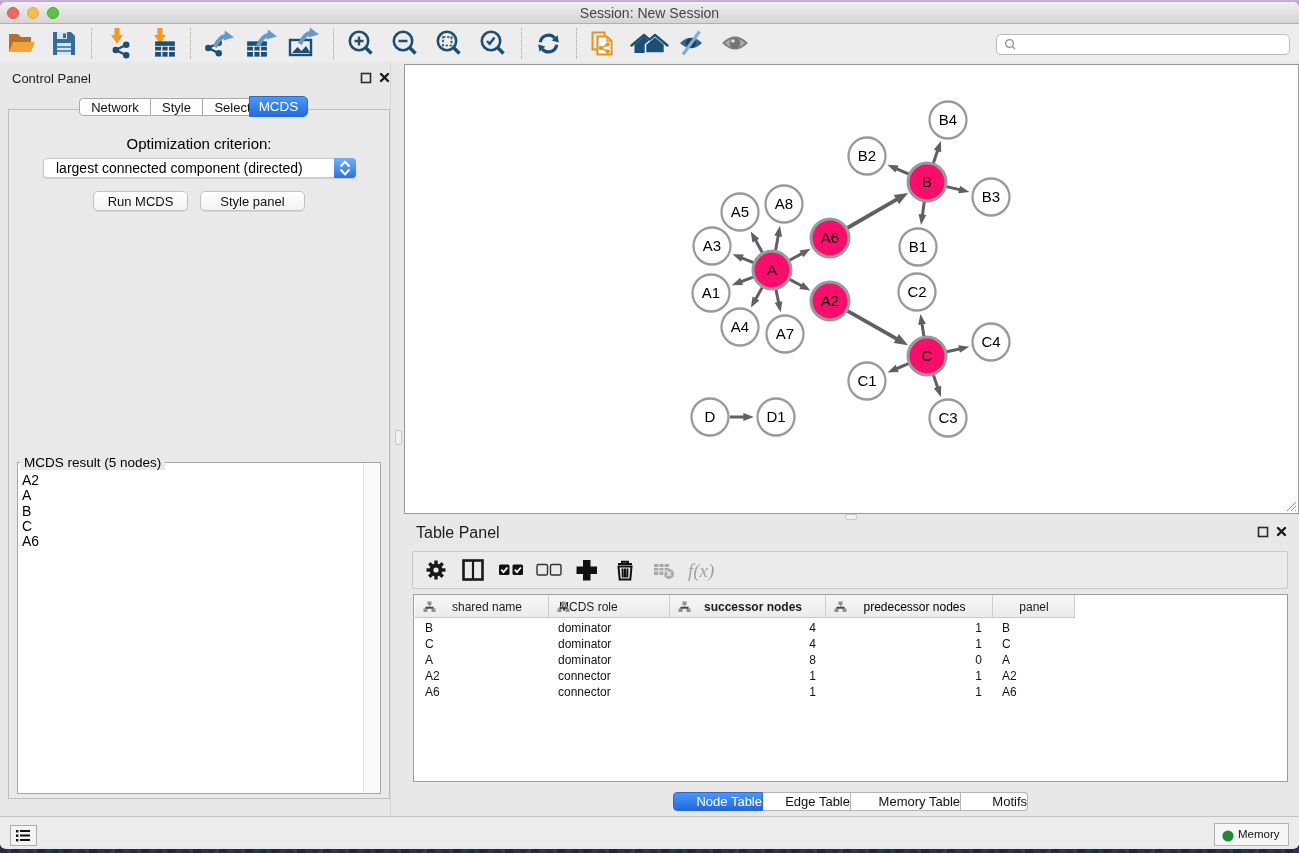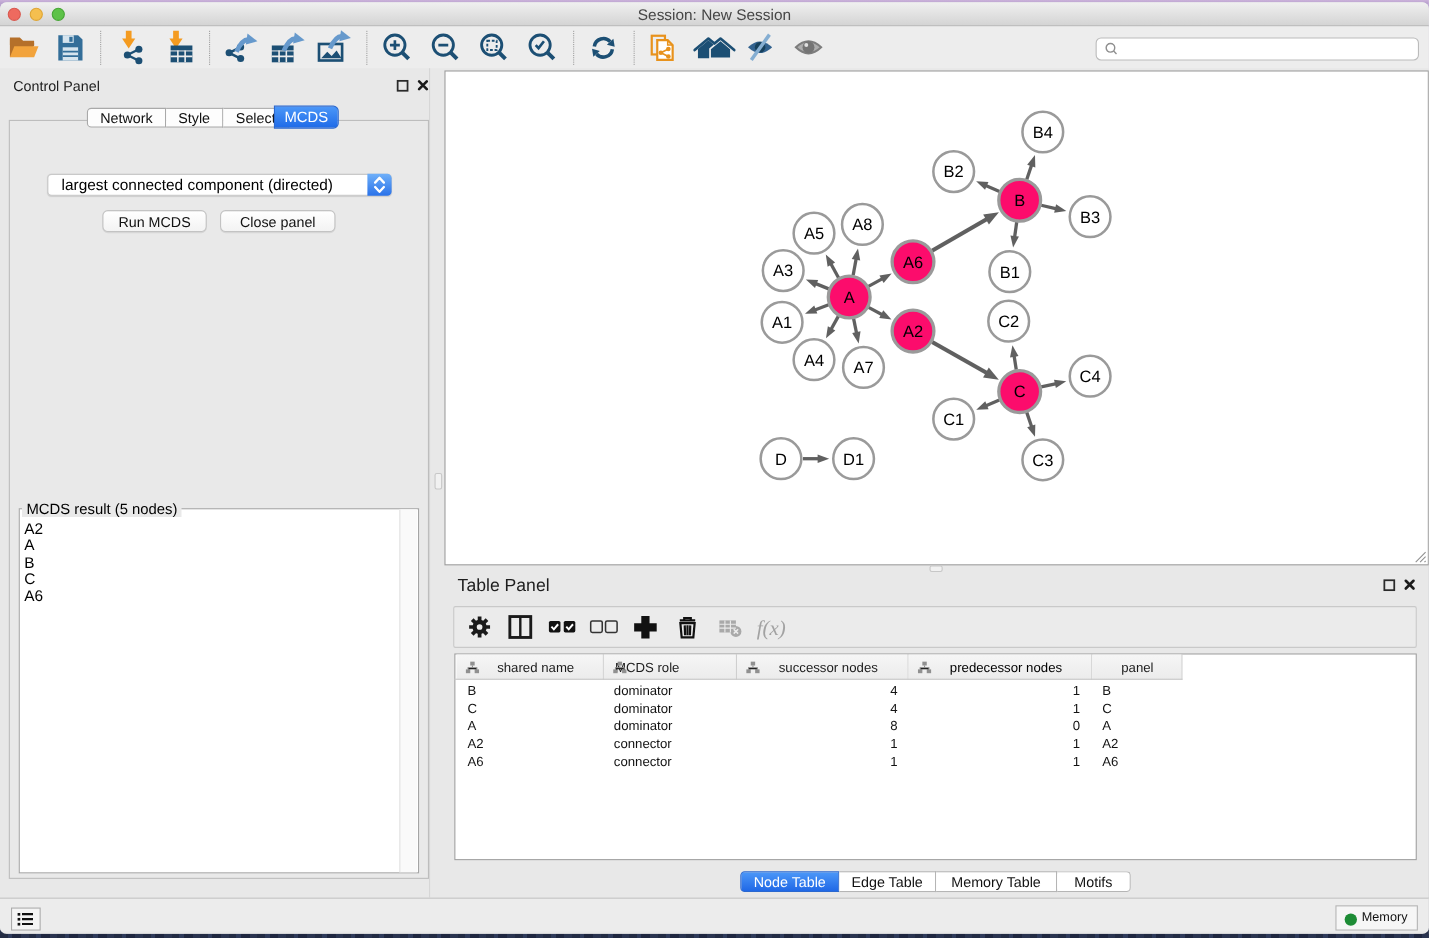--- a/index.html
+++ b/index.html
@@ -13,21 +13,21 @@
 .tsep { position:absolute; top:4px; height:31px; width:0; border-left:1px dotted #9f9f9f; }
 .searchbox { position:absolute; left:996px; top:10px; width:294px; height:21px; background:#fff; border:1px solid #bbbbbb; border-radius:5px; }
 .main { position:absolute; left:0; top:60px; width:1299px; height:754px; background:#e8e8e8; }
 .statusbar { position:absolute; left:0; top:814px; width:1299px; height:31px; background:#ececec; border-top:1px solid #c2c2c2; }
 .cp-title { position:absolute; left:12px; top:69px; font-size:13px; color:#1d1d1d; }
 .tp-title { position:absolute; left:416px; top:522px; font-size:16px; color:#1d1d1d; }
 .tab { position:absolute; top:96px; height:18px; background:#fdfdfd; border:1px solid #a9a9a9; font-size:13px; color:#111; text-align:center; line-height:17px; }
 .tab.sel { top:94px; height:21px; line-height:20px; font-size:13.5px; background:linear-gradient(#4b97f8,#1f6be8); color:#fff; border-color:#2b68cf; }
 .panelbox { position:absolute; left:8px; top:107px; width:382px; height:690px; border:1px solid #bdbdbd; background:#e9e9e9; }
 .btn { position:absolute; background:linear-gradient(#ffffff,#f3f3f3); border:1px solid #c3c3c3; border-radius:5px; font-size:13px; color:#111; text-align:center; box-shadow:0 1px 0 rgba(0,0,0,0.08); }
-.btab { position:absolute; top:790px; height:19px; background:#fff; border:1px solid #b5b5b5; font-size:13px; color:#111; text-align:center; line-height:18px; }
+.btab { position:absolute; top:790px; height:19px; background:#fff; border:1px solid #b5b5b5; font-size:13px; color:#111; text-align:right; line-height:18px; }
 .btab.sel { background:linear-gradient(#4b97f8,#2068e6); color:#fff; border-color:#2b68cf; }
 .netwin { position:absolute; left:404px; top:62px; width:895px; height:450px; border:1px solid #989898; background:#fff; }
 .netwin .wtitle { position:absolute; left:0; top:0; width:100%; height:22px; background:linear-gradient(#f1f1f1,#d5d5d5); border-bottom:1px solid #b0b0b0; }
 .netwin .tl { position:absolute; top:6px; width:11px; height:11px; border-radius:50%; }
 .hdr-cell { position:absolute; top:593px; height:23px; background:linear-gradient(#f6f6f6,#ebebeb); border-right:1px solid #cfcfcf; font-size:12px; color:#1c1c1c; }
 .trow { position:absolute; font-size:12px; color:#131313; }
 </style>
 </head>
 <body>
 <div class="app">
@@ -163,29 +163,30 @@
  <div class="cp-title">Control Panel</div>
  <svg width="34" height="14" style="position:absolute;left:359px;top:70px">
       <rect x="2.5" y="1.5" width="9" height="9" fill="none" stroke="#2a2a2a" stroke-width="1.6"></rect>
       <path d="M22 2 L29 9 M29 2 L22 9" stroke="#1a1a1a" stroke-width="2.4" stroke-linecap="round"></path>
     </svg>
  <div class="panelbox"></div>
  <div class="tab" style="left:79px;width:72px;border-radius:4px 0 0 4px;">Network</div>
  <div class="tab" style="left:151px;width:52px;border-left:0;">Style</div>
  <div class="tab" style="left:203px;width:60px;border-left:0;">Select</div>
  <div class="tab sel" style="left:249px;width:59px;border-radius:0 5px 5px 0;">MCDS</div>
+ <div style="position:absolute;left:9px;top:133px;width:380px;text-align:center;font-size:15px;color:#000;">Optimization criterion:</div>
  <div style="position:absolute;left:43px;top:156px;width:313px;height:20px;background:#fff;border:1px solid #c9c9c9;border-radius:4px;box-shadow:0 1px 1px rgba(0,0,0,0.12);"></div>
  <div style="position:absolute;left:56px;top:158px;font-size:14px;color:#000;">largest connected component (directed)</div>
  <div style="position:absolute;left:334px;top:156px;width:22px;height:20px;background:linear-gradient(#6fb0f9,#2a72e9);border-radius:0 4px 4px 0;"></div>
  <svg width="22" height="20" style="position:absolute;left:334px;top:156px">
       <path d="M7 8 L11 3.6 L15 8" fill="none" stroke="#fff" stroke-width="2.1" stroke-linecap="round" stroke-linejoin="round"></path>
       <path d="M7 12 L11 16.4 L15 12" fill="none" stroke="#fff" stroke-width="2.1" stroke-linecap="round" stroke-linejoin="round"></path>
     </svg>
  <div class="btn" style="left:93px;top:189px;width:95px;height:20px;line-height:19px;">Run MCDS</div>
- <div class="btn" style="left:200px;top:189px;width:105px;height:20px;line-height:19px;">Close panel</div>
+ <div class="btn" style="left:200px;top:189px;width:105px;height:20px;line-height:19px;">Style panel</div>
  <div style="position:absolute;left:17px;top:460px;width:364px;height:332px;border:1px solid #a5a5a5;background:#fff;"></div>
  <div style="position:absolute;left:363px;top:461px;width:16px;height:330px;background:#fafafa;border-left:1px solid #e2e2e2;"></div>
  <div style="position:absolute;left:20px;top:453px;background:#e9e9e9;padding:0 4px;font-size:13.5px;color:#000;">MCDS result (5 nodes)</div>
  <div style="position:absolute;left:22px;top:471px;font-size:14px;line-height:15.3px;color:#000;">A2<br>A<br>B<br>C<br>A6</div>
  <div style="position:absolute;left:390px;top:60px;width:1px;height:754px;background:#d6d6d6;"></div>
  <div style="position:absolute;left:395px;top:428px;width:7px;height:15px;background:#f1f1f1;border:1px solid #c7c7c7;border-radius:2px;"></div>
  <div class="netwin">
   <svg width="14" height="14" style="position:absolute;right:1px;bottom:1px">
         <path d="M13 4 L4 13 M13 8 L8 13 M13 12 L12 13" stroke="#909090" stroke-width="1"></path>
       </svg>
@@ -345,21 +346,21 @@
       <g fill="#909090">
         <rect x="4.5" y="0.5" width="4" height="3.5"></rect>
         <rect x="0.5" y="7.5" width="4" height="3.5"></rect>
         <rect x="8.5" y="7.5" width="4" height="3.5"></rect>
       </g>
       <g stroke="#909090" stroke-width="1">
         <path d="M6.5 4 v2 M2.5 7.5 v-1.5 h8 v1.5"></path>
       </g>
     </svg>
 <div class="hdr-cell" style="left:670px;width:156px;"></div>
-<div style="position:absolute;left:670px;width:156px;top:598px;text-align:center;font-size:12px;color:#1c1c1c;">&nbsp;&nbsp;&nbsp;successor nodes</div>
+<div style="position:absolute;left:670px;width:156px;top:598px;text-align:center;font-size:12px;color:#1c1c1c;font-weight:bold;">&nbsp;&nbsp;&nbsp;successor nodes</div>
 <svg width="13" height="12" style="position:absolute;left:678px;top:599px">
       <g fill="#909090">
         <rect x="4.5" y="0.5" width="4" height="3.5"></rect>
         <rect x="0.5" y="7.5" width="4" height="3.5"></rect>
         <rect x="8.5" y="7.5" width="4" height="3.5"></rect>
       </g>
       <g stroke="#909090" stroke-width="1">
         <path d="M6.5 4 v2 M2.5 7.5 v-1.5 h8 v1.5"></path>
       </g>
     </svg>

